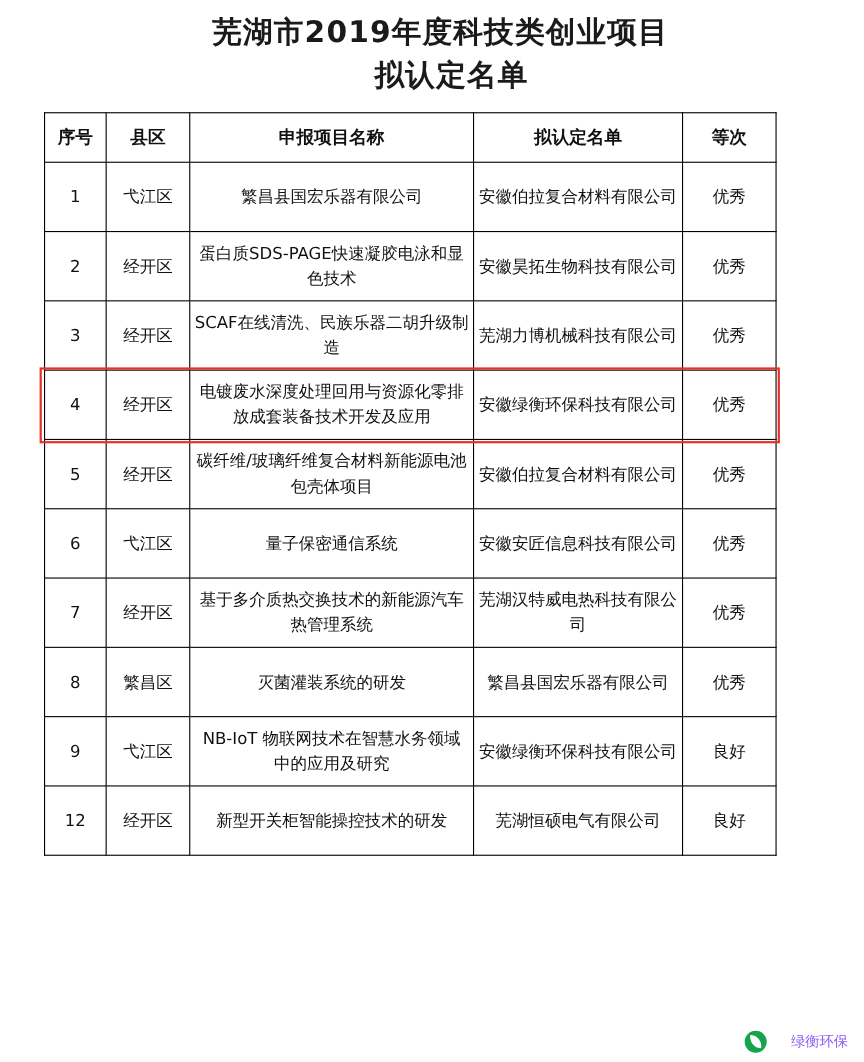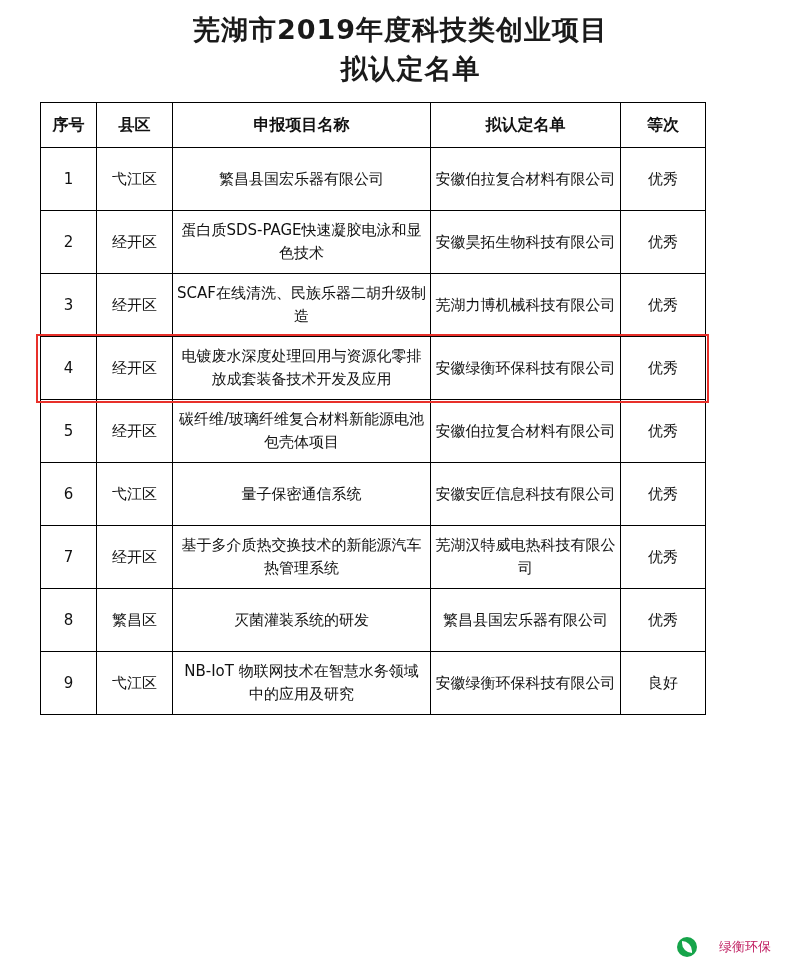--- a/index.html
+++ b/index.html
@@ -80,21 +80,21 @@
     width: 673px;
   }
   .watermark {
     position: absolute;
     right: 14px;
     bottom: 8px;
     display: flex;
     align-items: center;
     gap: 22px;
     font-size: 13px;
-    color: #be185d;
+    color: #8b5cf6;
   }
   .wm-logo {
     width: 20px;
     height: 20px;
     border-radius: 50%;
     background: #16a44a;
     position: relative;
     flex: none;
   }
   .wm-logo::after {
@@ -193,20 +193,27 @@
             <td class="entity">繁昌县国宏乐器有限公司</td>
             <td>优秀</td>
           </tr>
           <tr>
             <td>9</td>
             <td>弋江区</td>
             <td class="proj">NB-IoT 物联网技术在智慧水务领域中的应用及研究</td>
             <td class="entity">安徽绿衡环保科技有限公司</td>
             <td>良好</td>
           </tr>
+          <tr>
+            <td>12</td>
+            <td>经开区</td>
+            <td class="proj">新型开关柜智能操控技术的研发</td>
+            <td class="entity">芜湖恒硕电气有限公司</td>
+            <td>良好</td>
+          </tr>
         </tbody>
     </table>
     <div class="highlight-box" id="highlight-box" style="top: 231.5px; height: 69px; border-color: rgb(232, 48, 42);"></div>
   </div>
 
   <div class="watermark">
     <span class="wm-logo"></span>
     <span>绿衡环保</span>
   </div>
 

